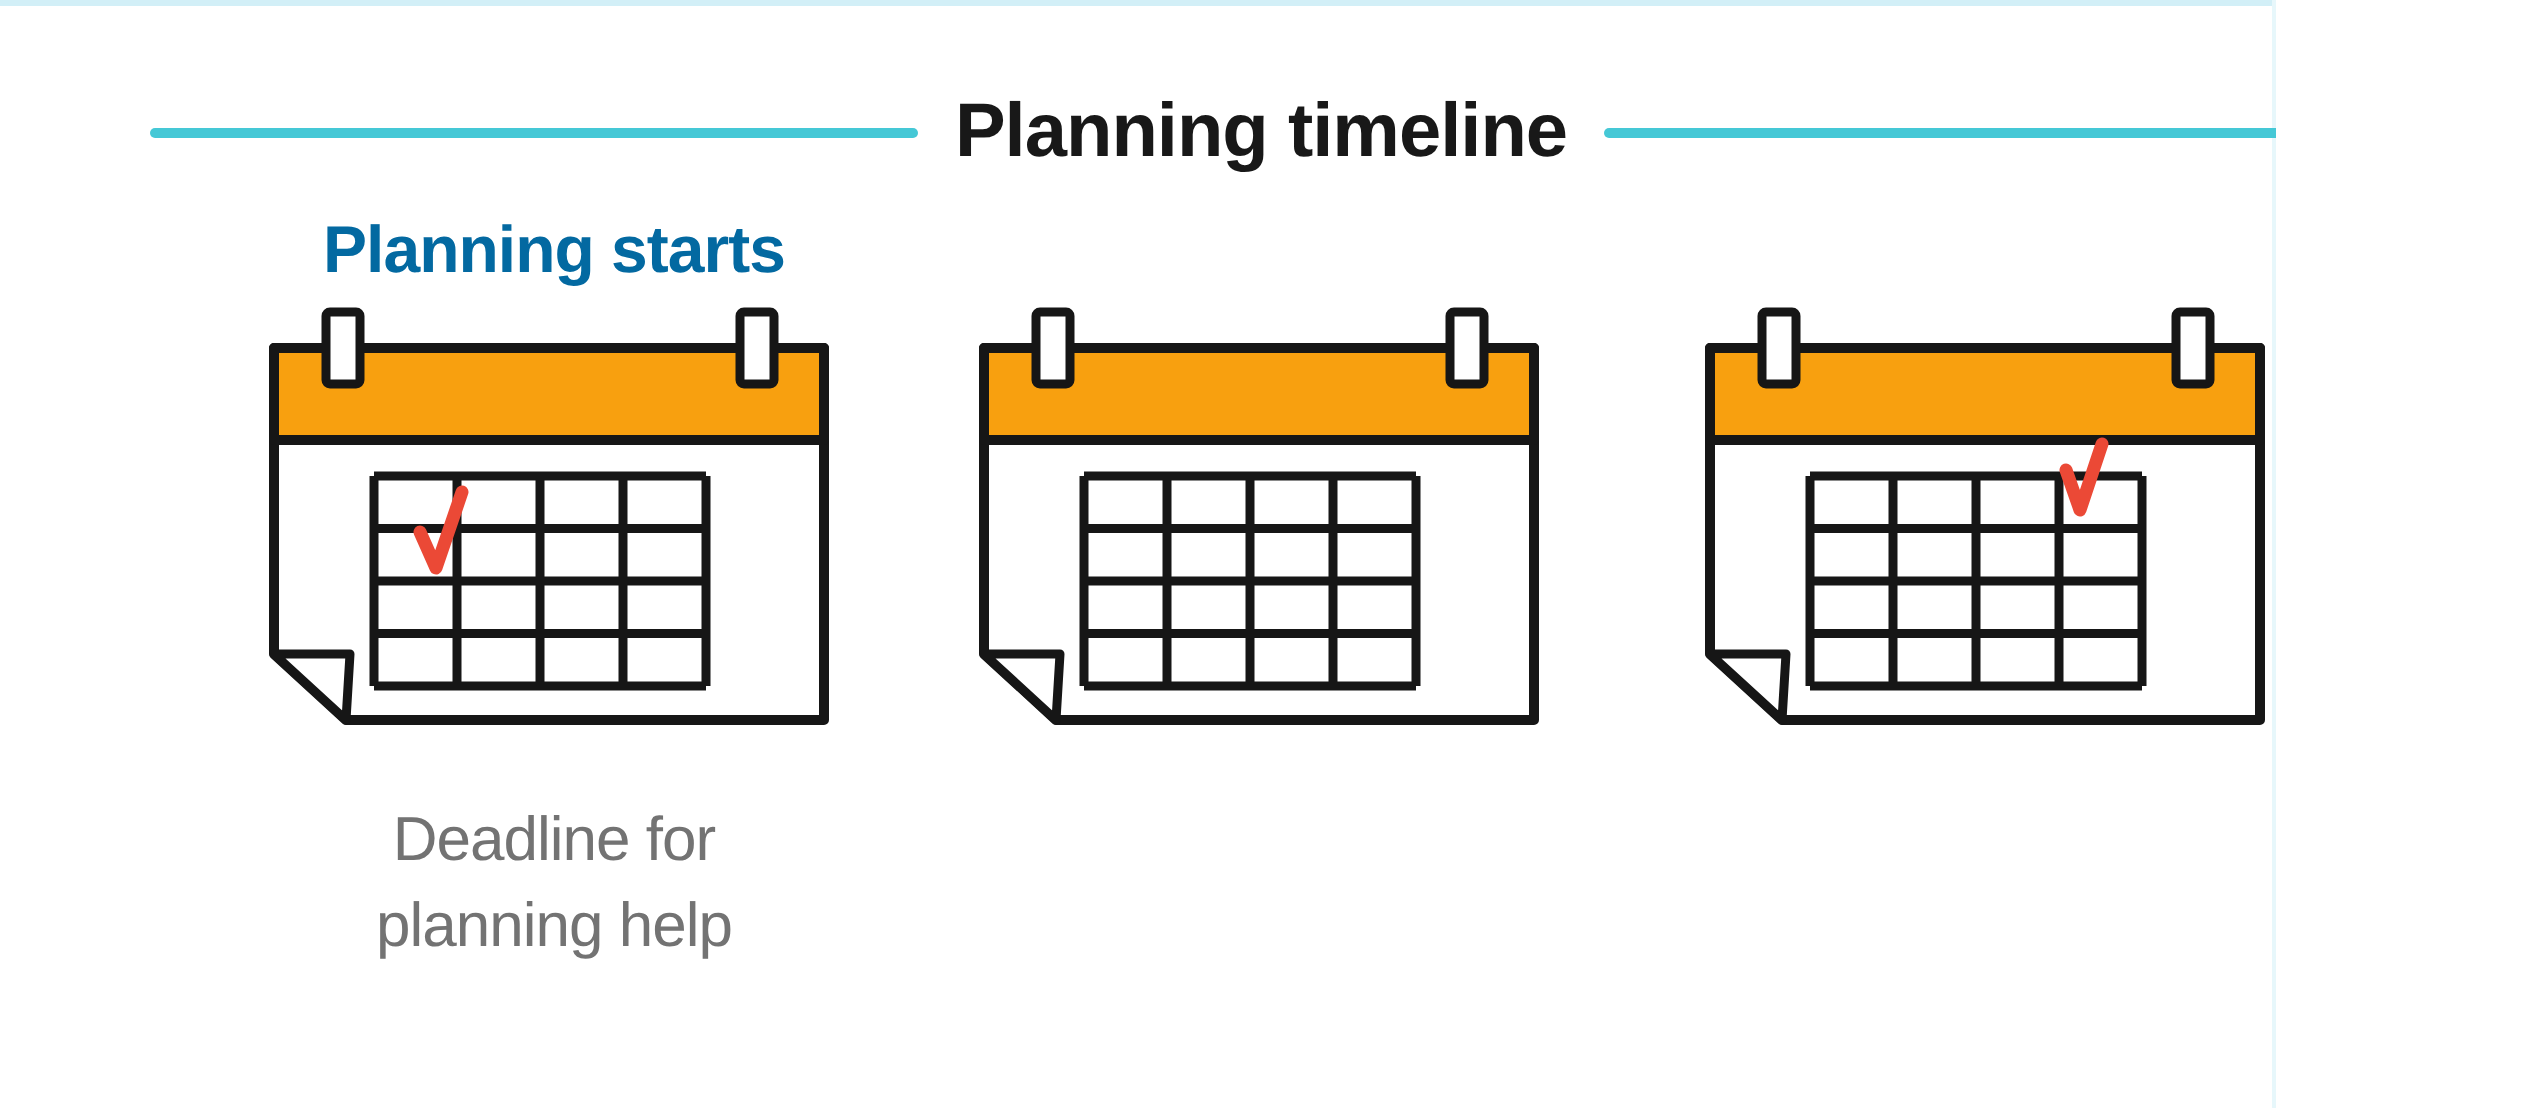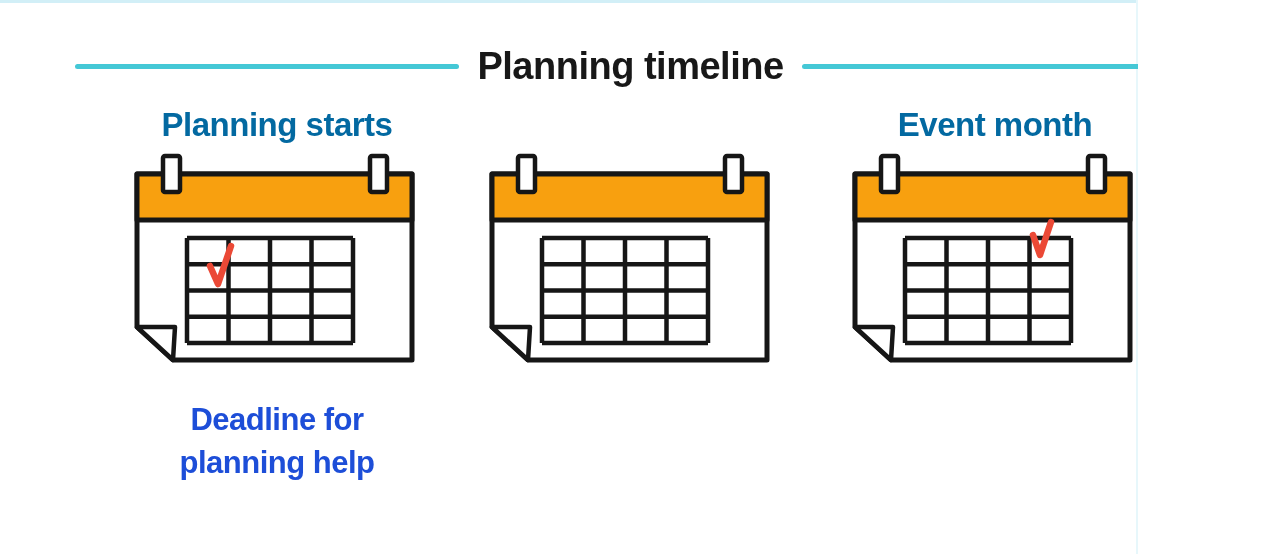--- a/index.html
+++ b/index.html
@@ -38,43 +38,42 @@
   .cal-label.c1{left:117px;}
   .cal-label.c3{left:835px;}
   .calendar{
     position:absolute;top:153px;
   }
   .calendar.c1{left:133px;}
   .calendar.c2{left:488px;}
   .calendar.c3{left:851px;}
   .caption{
     position:absolute;top:398px;
-    text-align:center;font-size:31px;font-weight:bold;
-    line-height:43px;letter-spacing:-0.5px;color:#1d4ed8;
+    text-align:center;font-size:31px;font-weight:normal;
+    line-height:43px;letter-spacing:-0.5px;color:#737373;
   }
   .caption.c1{left:107px;width:340px;}
   .caption.c3{left:818px;width:364px;}
   .caption span{display:block;}
 </style>
 </head>
 <body>
 
 <div class="stage">
 
   <div class="top-edge"></div>
   <div class="right-edge"></div>
 
   <div class="title-row">
     <div class="rule"></div>
     <h1 class="page-title">Planning timeline</h1>
     <div class="rule"></div>
   </div>
 
   <div class="cal-label c1">Planning starts</div>
-  <div class="cal-label c3">Event month</div>
 
   <svg class="calendar c1" width="284" height="214" viewBox="-4 -3 284 214" xmlns="http://www.w3.org/2000/svg">
     <path d="M0 18 H275 V204 H36 L0 171 Z" fill="#ffffff" stroke="#161616" stroke-width="5" stroke-linejoin="round"></path>
     <rect x="0" y="18" width="275" height="46" fill="#f8a00f" stroke="#161616" stroke-width="5" stroke-linejoin="round"></rect>
     <path fill="none" stroke="#161616" stroke-width="4.5" d="M50 82H216 M50 108.25H216 M50 134.5H216 M50 160.75H216 M50 187H216 M50 82V187 M91.5 82V187 M133 82V187 M174.5 82V187 M216 82V187"></path>
     <rect x="26" y="0" width="17" height="36" rx="2" fill="#ffffff" stroke="#161616" stroke-width="4.5"></rect>
     <rect x="233" y="0" width="17" height="36" rx="2" fill="#ffffff" stroke="#161616" stroke-width="4.5"></rect>
     <path d="M0 171 L38 171 L36 204 Z" fill="#ffffff" stroke="#161616" stroke-width="4.5" stroke-linejoin="round"></path>
     <path d="M73 110 L81 128 L94 90" fill="none" stroke="#eb4936" stroke-width="6.5" stroke-linecap="round" stroke-linejoin="round"></path>
   </svg>

